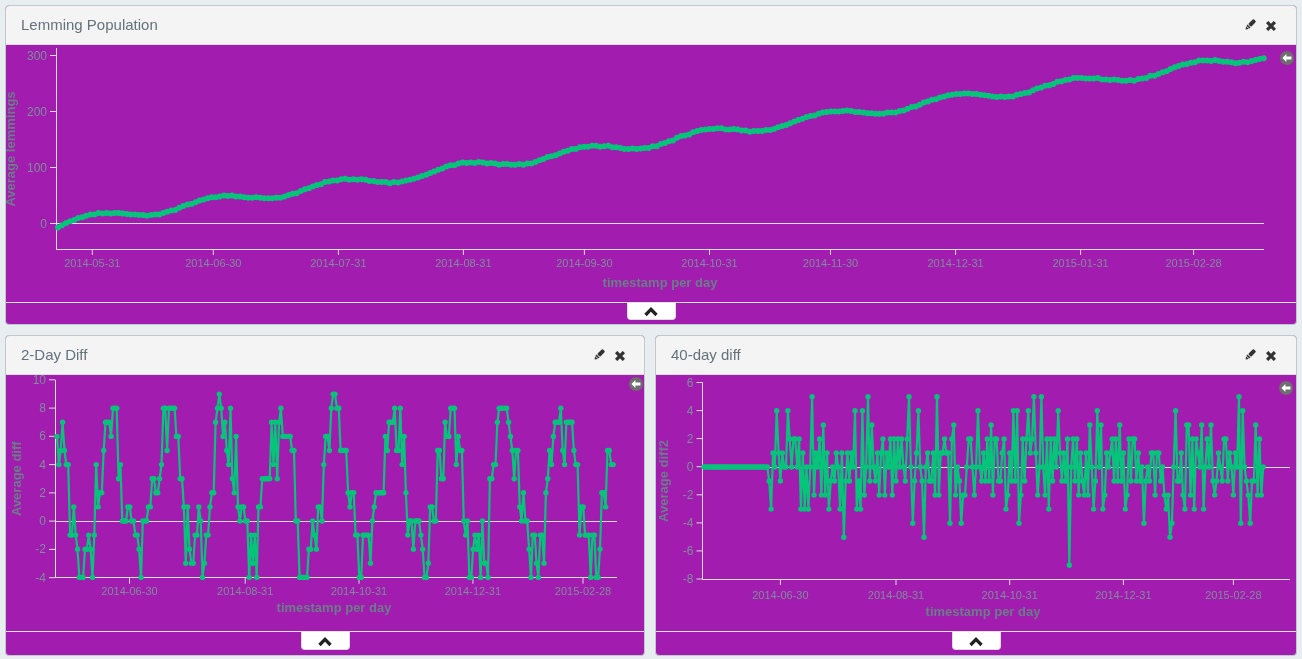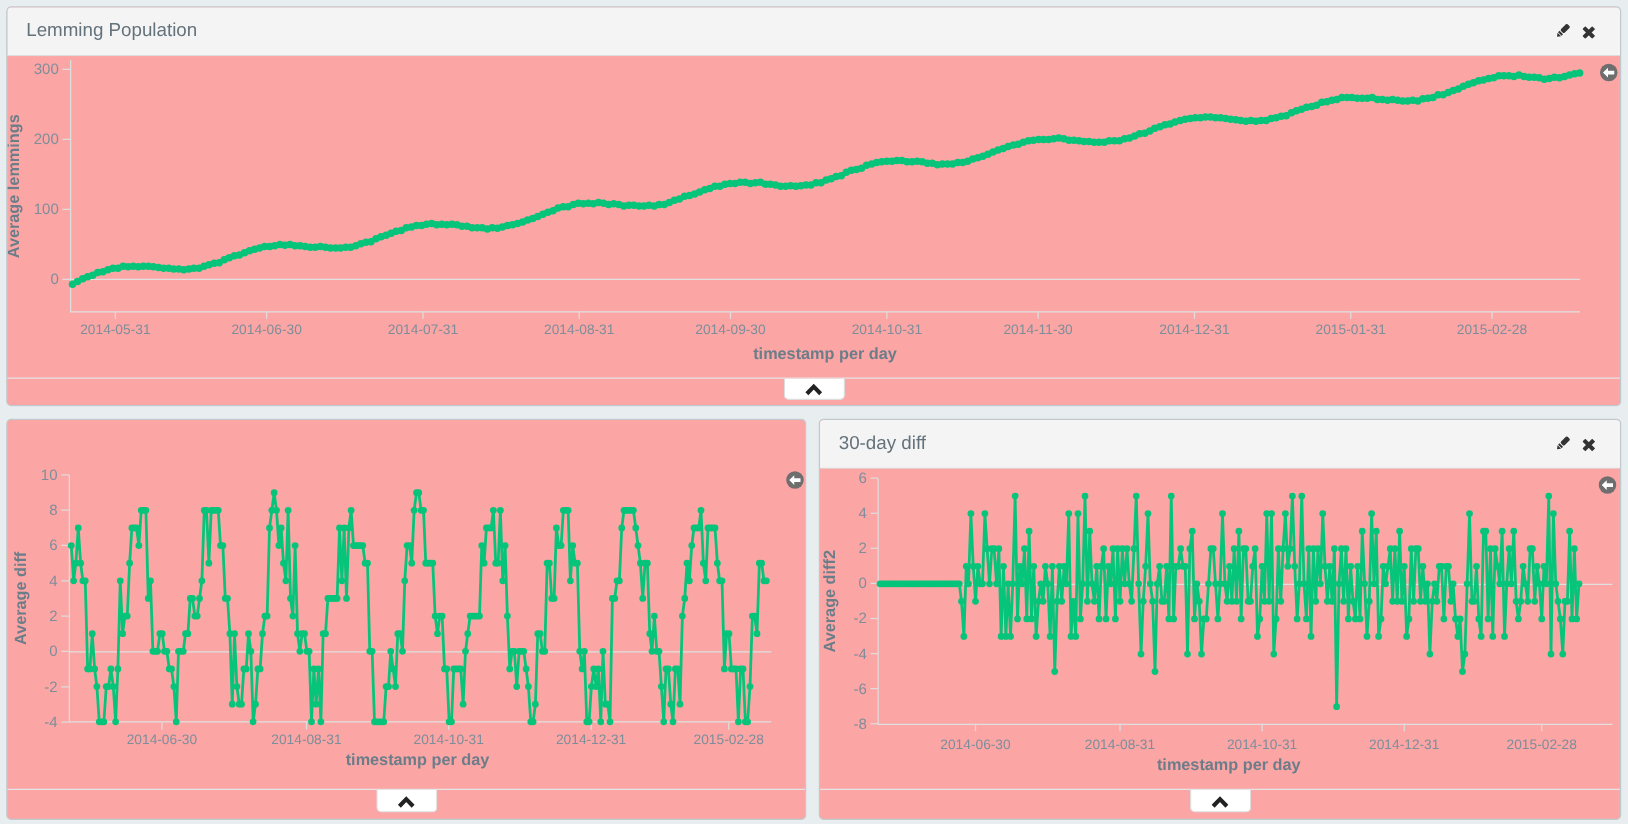--- a/index.html
+++ b/index.html
@@ -1,15 +1,15 @@
 <!DOCTYPE html>
 <html><head><meta charset="utf-8"><style>
 * { margin:0; padding:0; box-sizing:border-box; }
 html,body { width:1302px; height:659px; background:#e8edef; font-family:"Liberation Sans",sans-serif; overflow:hidden; }
-.panel { position:absolute; background:#fca5a5; border:1px solid #bfc9ce; border-radius:4px; }
+.panel { position:absolute; background:#a21caf; border:1px solid #bfc9ce; border-radius:4px; }
 .phead { position:relative; background:#f4f4f4; border-bottom:1px solid #dcdcdc; border-radius:3px 3px 0 0; }
 .ptitle { position:absolute; left:15px; top:10px; font-size:15px; color:#64727b; }
 .pbody { position:absolute; left:0; }
 .sep { position:absolute; left:0; right:0; height:1px; background:#e4e4e4; }
 .tab { position:absolute; background:#fff; border:1px solid #dddddd; border-top:none; border-radius:0 0 4px 4px; }
 svg { display:block; }
 text { font-family:"Liberation Sans",sans-serif; }
 </style></head><body>
 
 <div class="panel" style="left:5px;top:5px;width:1292px;height:320px">
@@ -368,20 +368,33 @@
       </svg>
     </div>
   <div class="sep" style="top:296px"></div>
   <div class="tab" style="left:621px;top:297px;width:49px;height:17px"></div>
   <svg style="position:absolute;left:638px;top:300px" width="14" height="11" viewBox="0 0 14 11">
       <path d="M1.5 9 L7 3.3 L12.5 9" fill="none" stroke="#222222" stroke-width="3.3" stroke-linecap="butt" stroke-linejoin="miter"></path>
     </svg>
 </div>
 
 <div class="panel" style="left:5px;top:335px;width:640px;height:321px">
+  <div class="phead" style="height:39px">
+      <span class="ptitle">2-Day Diff</span>
+    <svg style="position:absolute;left:587px;top:12px" width="13" height="13" viewBox="0 0 13 13">
+        <g transform="rotate(45 6.5 6.5)">
+          <rect x="4.5" y="0.4" width="4" height="7.4" rx="1" fill="#333333"></rect>
+          <rect x="4.5" y="8.6" width="4" height="1.6" fill="#333333"></rect>
+          <path d="M4.5 10.8 h4 L6.5 13.4 Z" fill="#333333"></path>
+        </g>
+      </svg>
+      <svg style="position:absolute;left:609px;top:15px" width="10" height="10" viewBox="0 0 10 10">
+        <path d="M1.1 1.1 L8.9 8.9 M8.9 1.1 L1.1 8.9" stroke="#333333" stroke-width="3.3" stroke-linecap="butt"></path>
+      </svg>
+  </div>
   <div class="pbody" style="top:34px">
       <svg width="638" height="257" viewBox="0 0 638 257">
         <line x1="49" y1="151.5" x2="611" y2="151.5" stroke="#e0e0e0" stroke-width="1"></line>
         <line x1="49.5" y1="9.8" x2="49.5" y2="208" stroke="#dddddd" stroke-width="1"></line>
         <line x1="49" y1="207.5" x2="611" y2="207.5" stroke="#e0e0e0" stroke-width="1"></line>
         <line x1="43" y1="9.8" x2="49" y2="9.8" stroke="#dddddd" stroke-width="1"></line>
         <text x="40" y="13.8" text-anchor="end" font-size="12" fill="#7d8e9a">10</text>
         <line x1="43" y1="38.1" x2="49" y2="38.1" stroke="#dddddd" stroke-width="1"></line>
         <text x="40" y="42.1" text-anchor="end" font-size="12" fill="#7d8e9a">8</text>
         <line x1="43" y1="66.3" x2="49" y2="66.3" stroke="#dddddd" stroke-width="1"></line>
@@ -716,21 +729,21 @@
     </div>
   <div class="sep" style="top:295px"></div>
   <div class="tab" style="left:295px;top:296px;width:49px;height:18px"></div>
   <svg style="position:absolute;left:312px;top:300px" width="14" height="11" viewBox="0 0 14 11">
       <path d="M1.5 9 L7 3.3 L12.5 9" fill="none" stroke="#222222" stroke-width="3.3" stroke-linecap="butt" stroke-linejoin="miter"></path>
     </svg>
 </div>
 
 <div class="panel" style="left:655px;top:335px;width:642px;height:321px">
   <div class="phead" style="height:39px">
-      <span class="ptitle">30-day diff</span>
+      <span class="ptitle">40-day diff</span>
     <svg style="position:absolute;left:588px;top:12px" width="13" height="13" viewBox="0 0 13 13">
         <g transform="rotate(45 6.5 6.5)">
           <rect x="4.5" y="0.4" width="4" height="7.4" rx="1" fill="#333333"></rect>
           <rect x="4.5" y="8.6" width="4" height="1.6" fill="#333333"></rect>
           <path d="M4.5 10.8 h4 L6.5 13.4 Z" fill="#333333"></path>
         </g>
       </svg>
       <svg style="position:absolute;left:610px;top:15px" width="10" height="10" viewBox="0 0 10 10">
         <path d="M1.1 1.1 L8.9 8.9 M8.9 1.1 L1.1 8.9" stroke="#333333" stroke-width="3.3" stroke-linecap="butt"></path>
       </svg>

